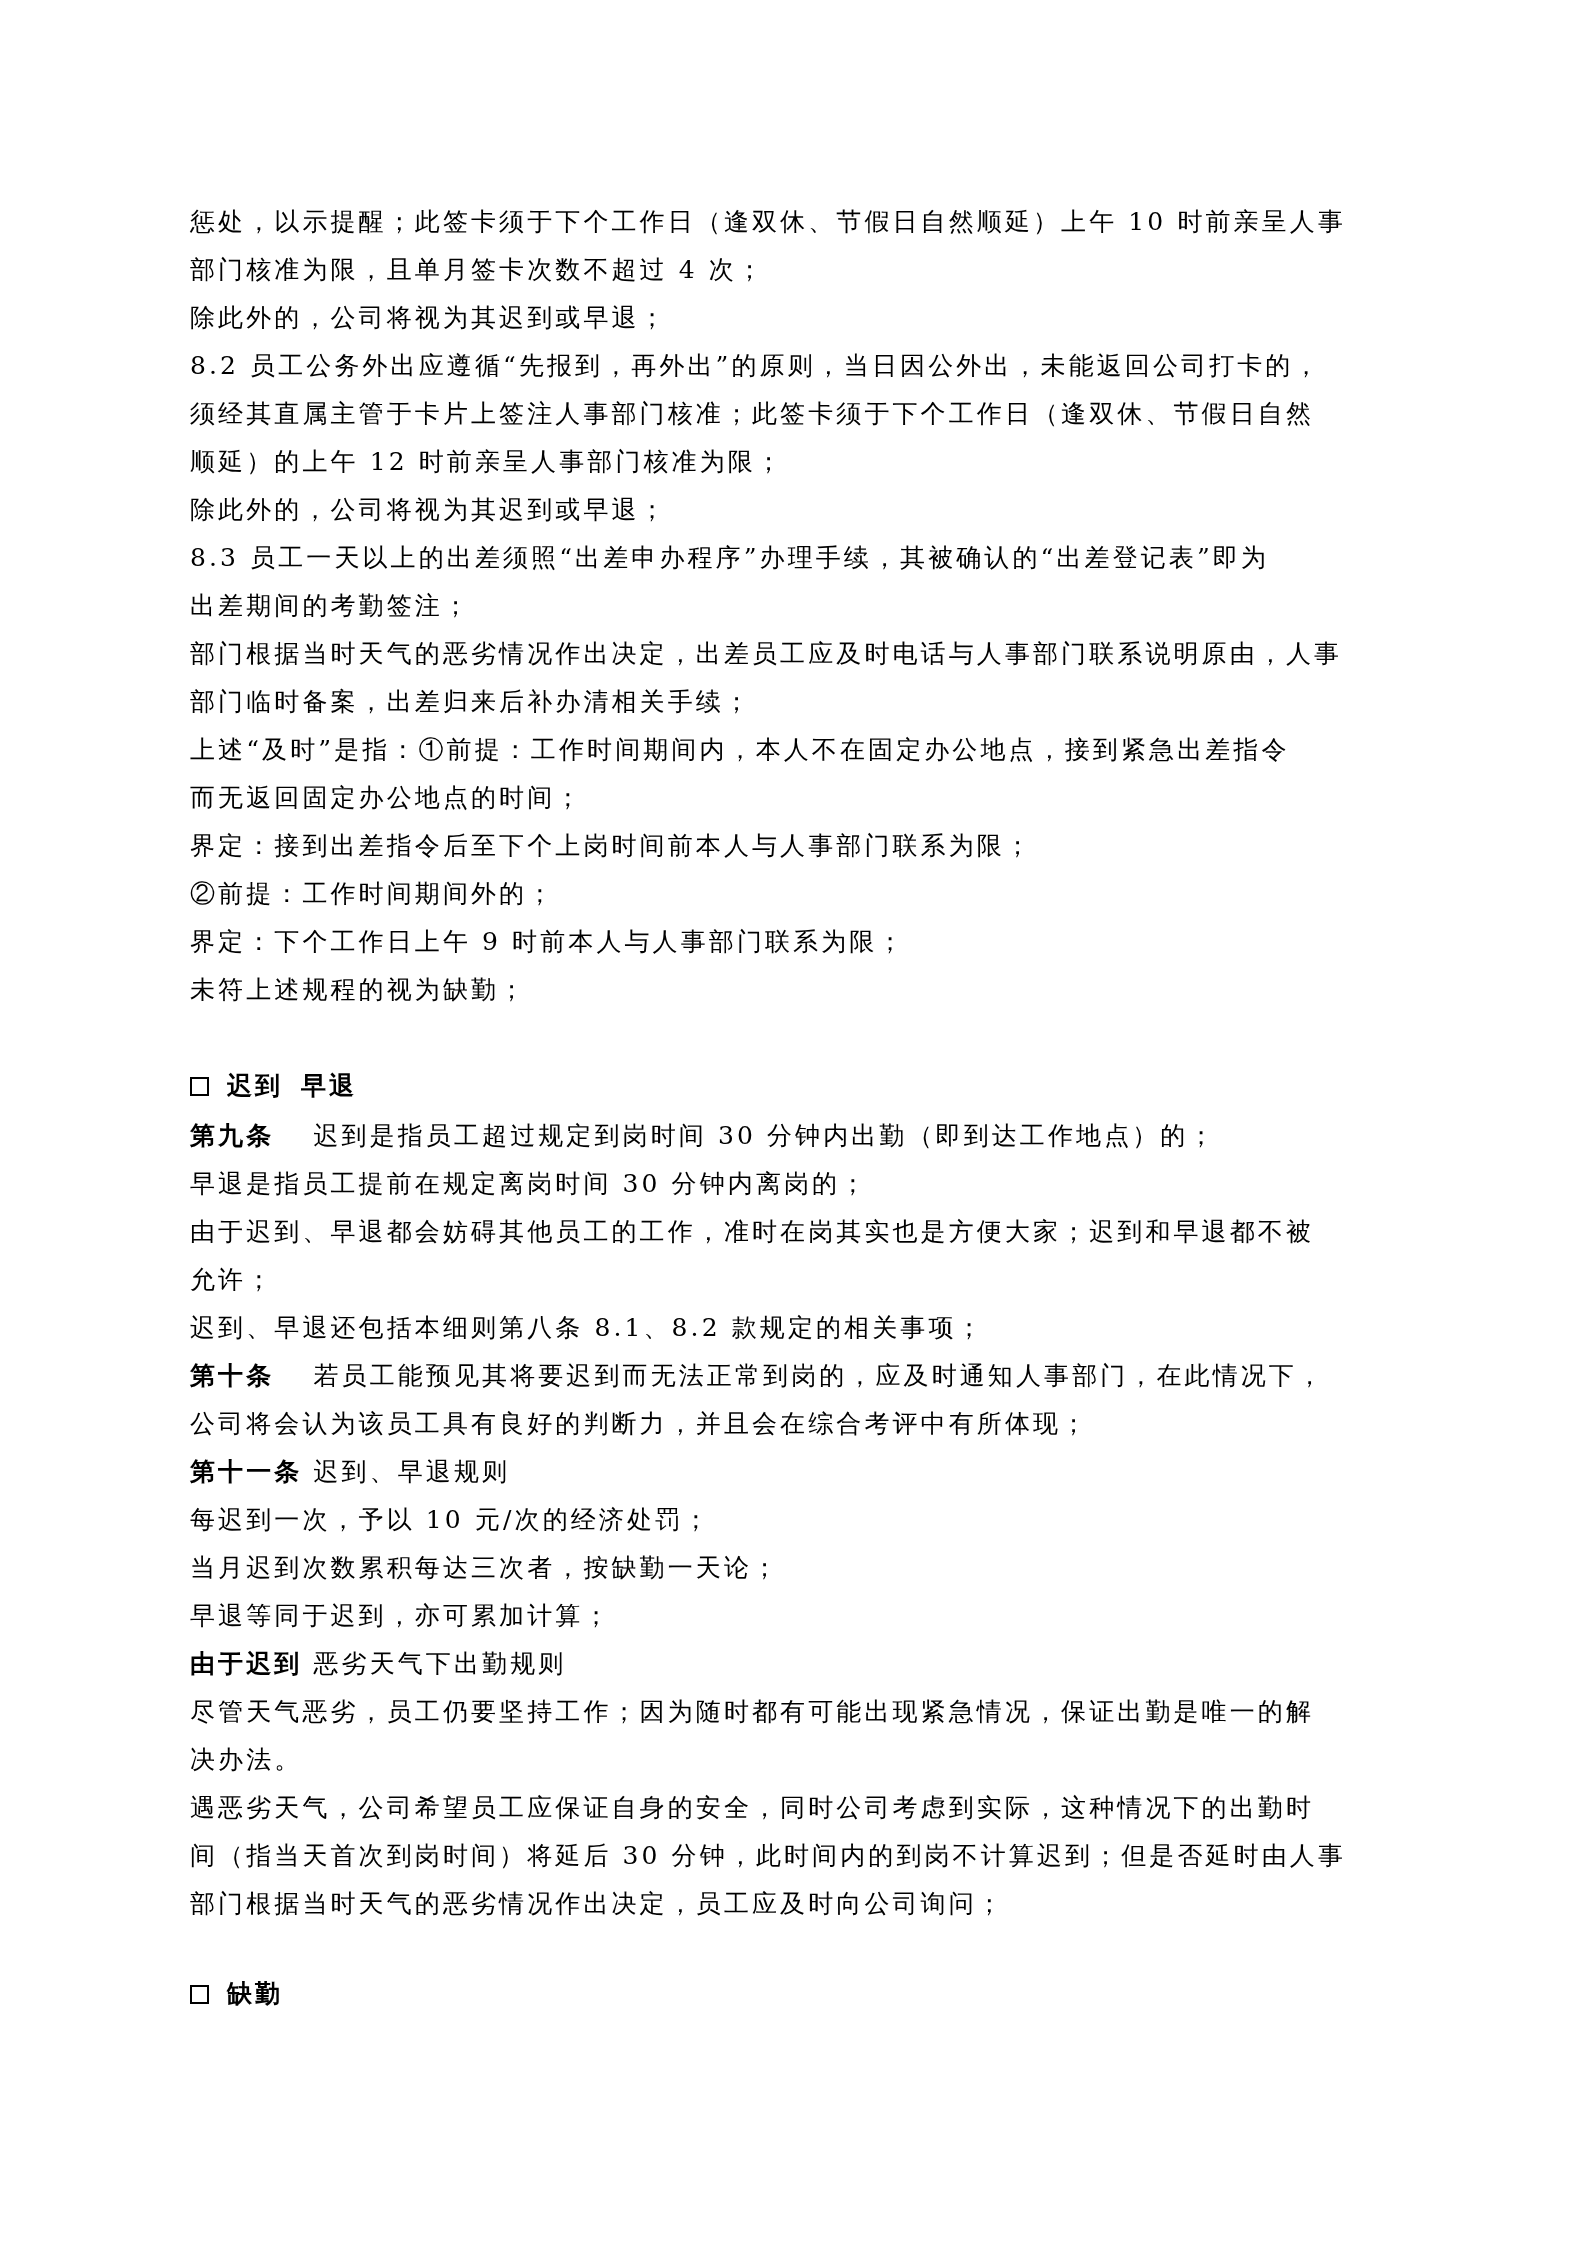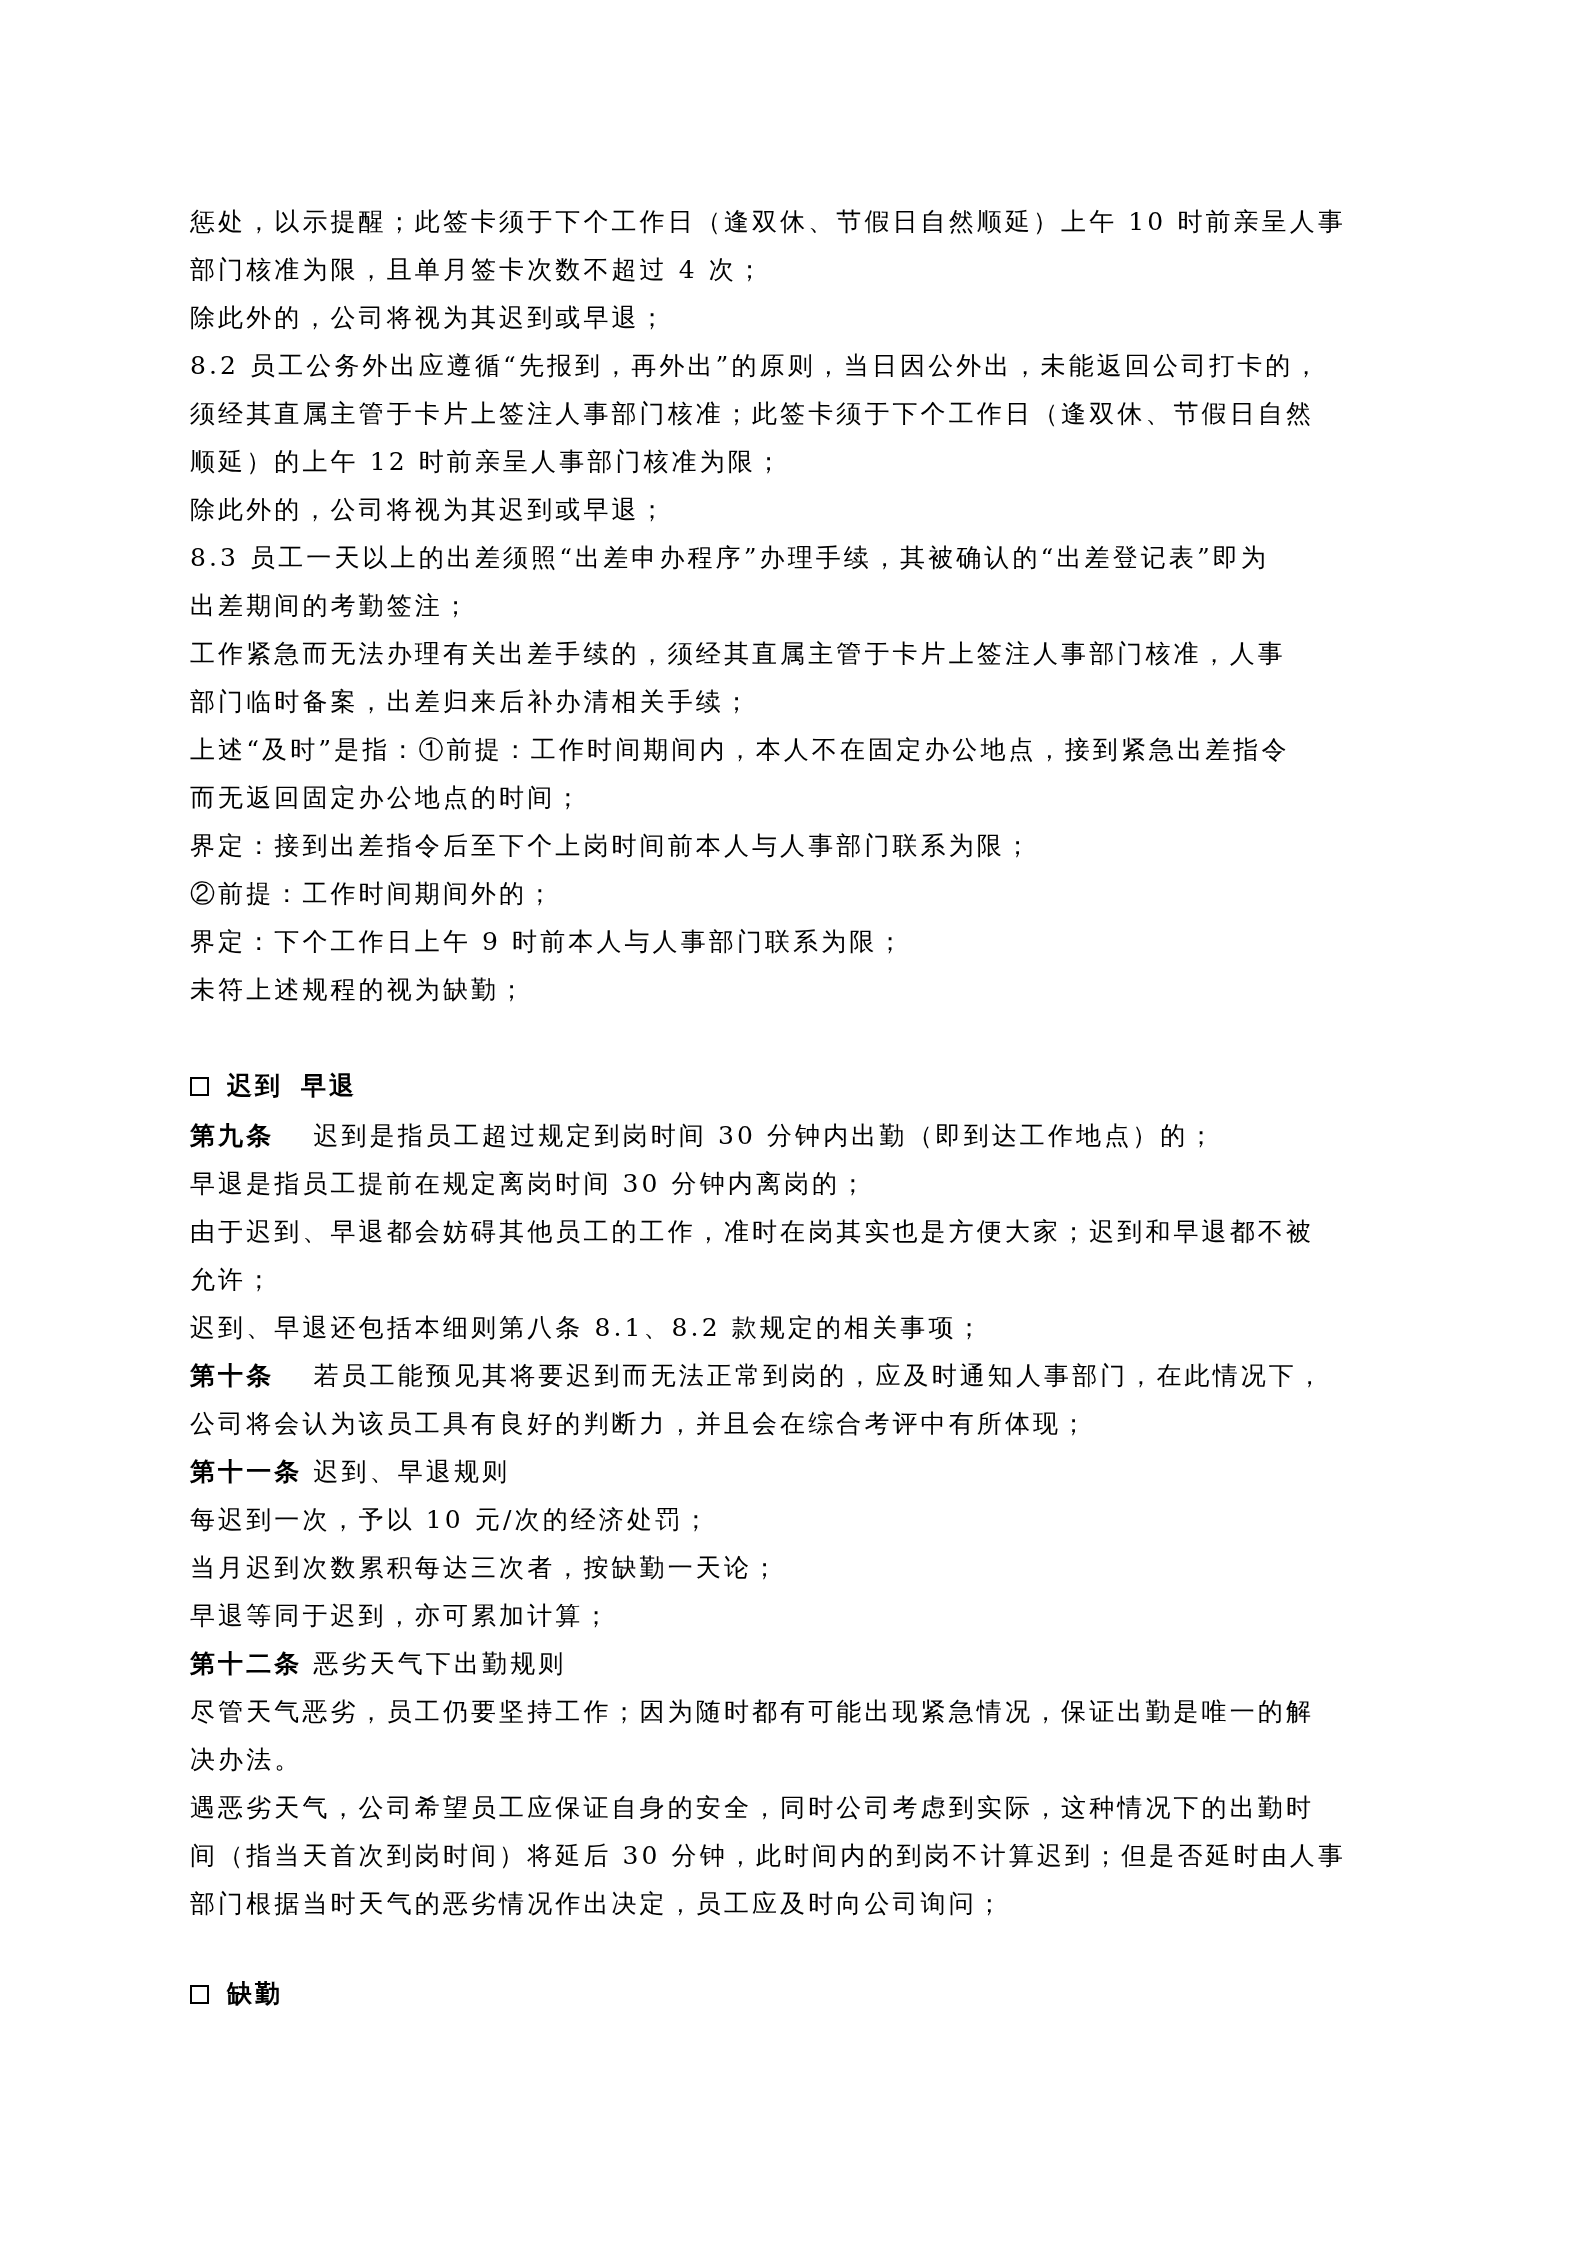--- a/index.html
+++ b/index.html
@@ -36,21 +36,21 @@
   <div>
     <div class="line" style="top:198px">惩处，以示提醒；此签卡须于下个工作日（逢双休、节假日自然顺延）上午 10 时前亲呈人事</div>
     <div class="line" style="top:246px">部门核准为限，且单月签卡次数不超过 4 次；</div>
     <div class="line" style="top:294px">除此外的，公司将视为其迟到或早退；</div>
     <div class="line" style="top:342px">8.2 员工公务外出应遵循“先报到，再外出”的原则，当日因公外出，未能返回公司打卡的，</div>
     <div class="line" style="top:390px">须经其直属主管于卡片上签注人事部门核准；此签卡须于下个工作日（逢双休、节假日自然</div>
     <div class="line" style="top:438px">顺延）的上午 12 时前亲呈人事部门核准为限；</div>
     <div class="line" style="top:486px">除此外的，公司将视为其迟到或早退；</div>
     <div class="line" style="top:534px">8.3 员工一天以上的出差须照“出差申办程序”办理手续，其被确认的“出差登记表”即为</div>
     <div class="line" style="top:582px">出差期间的考勤签注；</div>
-    <div class="line" style="top:630px">工作紧急而无法办理有关出差手续的，须经其直属主管于卡片上签注人事部门核准，人事</div>
+    <div class="line" style="top:630px">部门根据当时天气的恶劣情况作出决定，出差员工应及时电话与人事部门联系说明原由，人事</div>
     <div class="line" style="top:678px">部门临时备案，出差归来后补办清相关手续；</div>
     <div class="line" style="top:726px">上述“及时”是指：①前提：工作时间期间内，本人不在固定办公地点，接到紧急出差指令</div>
     <div class="line" style="top:774px">而无返回固定办公地点的时间；</div>
     <div class="line" style="top:822px">界定：接到出差指令后至下个上岗时间前本人与人事部门联系为限；</div>
     <div class="line" style="top:870px">②前提：工作时间期间外的；</div>
     <div class="line" style="top:918px">界定：下个工作日上午 9 时前本人与人事部门联系为限；</div>
     <div class="line" style="top:966px">未符上述规程的视为缺勤；</div>
   </div>
 
   <div>
@@ -72,21 +72,21 @@
     <div class="line" style="top:1400px">公司将会认为该员工具有良好的判断力，并且会在综合考评中有所体现；</div>
 
     <div class="line" style="top:1448px">
       <span class="bold">第十一条</span><span> 迟到、早退规则</span>
     </div>
     <div class="line" style="top:1496px">每迟到一次，予以 10 元/次的经济处罚；</div>
     <div class="line" style="top:1544px">当月迟到次数累积每达三次者，按缺勤一天论；</div>
     <div class="line" style="top:1592px">早退等同于迟到，亦可累加计算；</div>
 
     <div class="line" style="top:1640px">
-      <span class="bold">第十二条</span><span> 恶劣天气下出勤规则</span>
+      <span class="bold">由于迟到</span><span> 恶劣天气下出勤规则</span>
     </div>
     <div class="line" style="top:1688px">尽管天气恶劣，员工仍要坚持工作；因为随时都有可能出现紧急情况，保证出勤是唯一的解</div>
     <div class="line" style="top:1736px">决办法。</div>
     <div class="line" style="top:1784px">遇恶劣天气，公司希望员工应保证自身的安全，同时公司考虑到实际，这种情况下的出勤时</div>
     <div class="line" style="top:1832px">间（指当天首次到岗时间）将延后 30 分钟，此时间内的到岗不计算迟到；但是否延时由人事</div>
     <div class="line" style="top:1880px">部门根据当时天气的恶劣情况作出决定，员工应及时向公司询问；</div>
   </div>
 
   <div>
     <div class="line heading" style="top:1972px">

